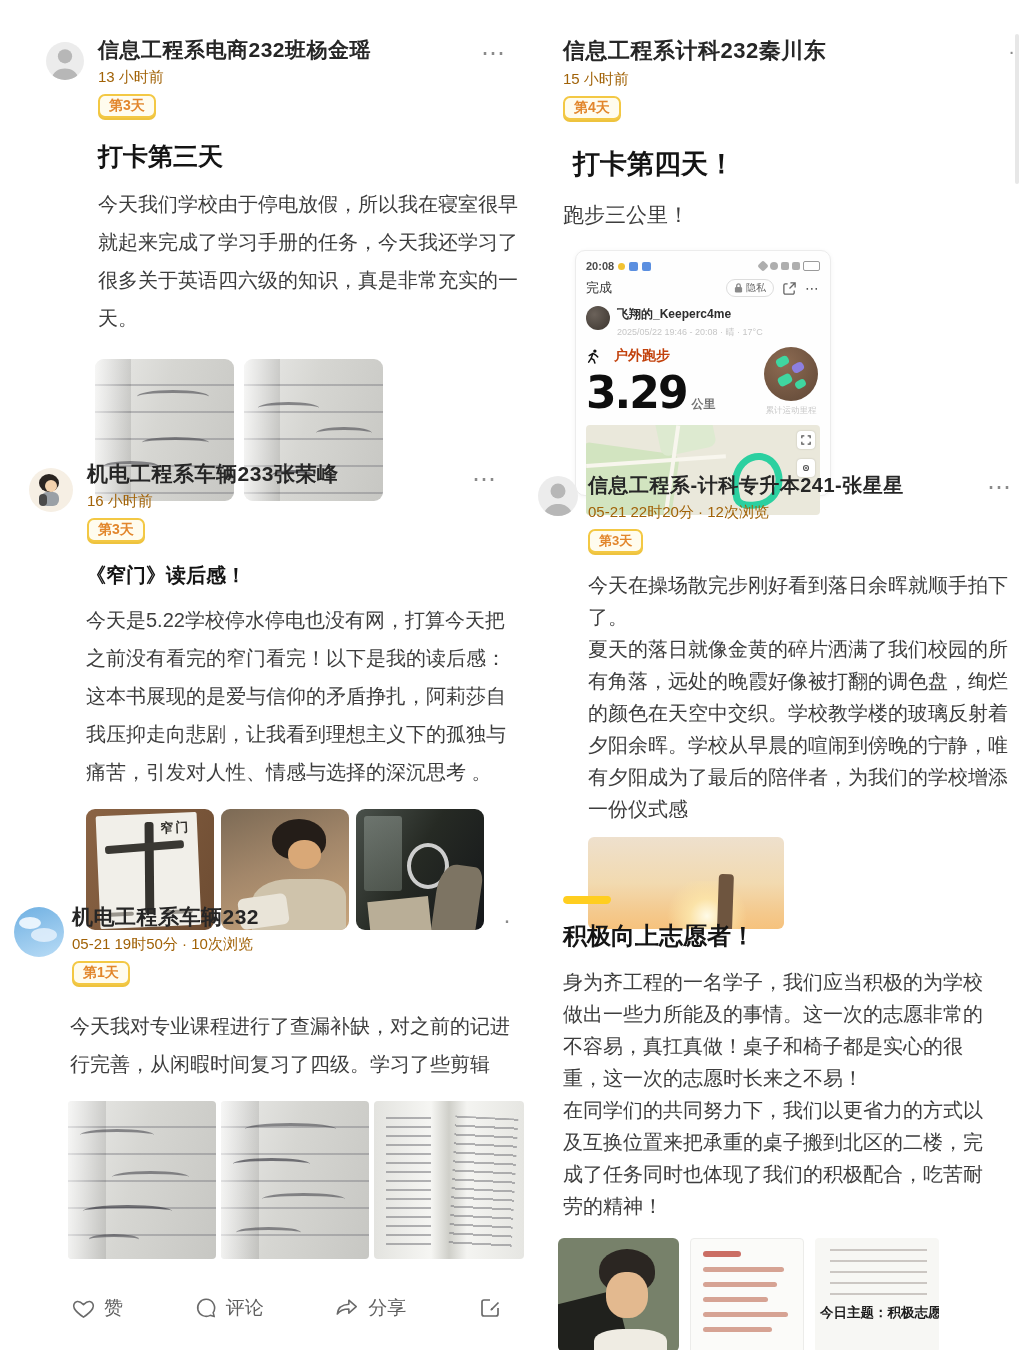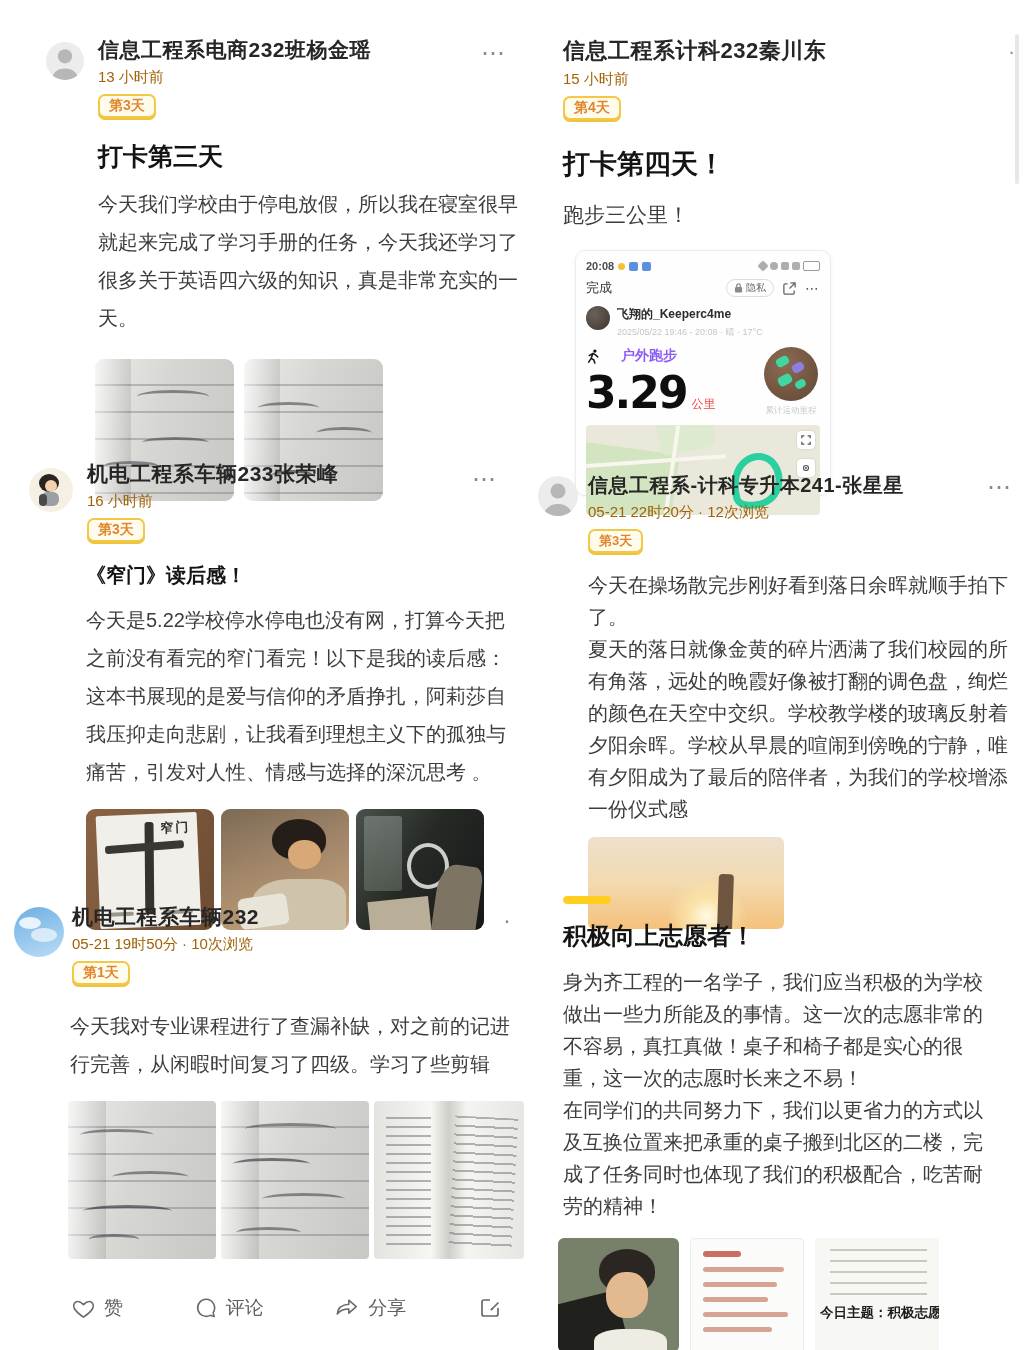--- a/index.html
+++ b/index.html
@@ -84,24 +84,24 @@
   .rc-done{font-size:13px;color:#333}
   .r2-right{display:flex;align-items:center;gap:8px}
   .pill{display:flex;align-items:center;gap:3px;border:1px solid #ddd;border-radius:10px;
         padding:1px 7px;font-size:10px;color:#666}
   .rc-menu{color:#555;font-size:14px;letter-spacing:1px;line-height:8px}
   .rc-user{display:flex;gap:7px;margin-top:9px;align-items:flex-start}
   .rc-av{width:24px;height:24px;border-radius:50%;background:radial-gradient(circle at 35% 35%,#6b625a,#3b342e);flex:none}
   .rc-name{font-size:12px;font-weight:bold;color:#2d2d2d}
   .rc-meta{font-size:9px;color:#c6c6c6;margin-top:3px;white-space:nowrap}
   .rc-main{display:flex;justify-content:space-between;margin-top:8px}
-  .act-row{display:flex;align-items:center;gap:21px;font-size:14px;font-weight:bold;color:#8b5cf6}
+  .act-row{display:flex;align-items:center;gap:14px;font-size:14px;font-weight:bold;color:#c2410c}
   .dist-row{display:flex;align-items:baseline;gap:5px;margin-top:2px}
   .dist{font-size:44px;font-weight:800;color:#0e0e0e;letter-spacing:-2px;font-family:"DejaVu Sans","Liberation Sans",sans-serif}
-  .unit{font-size:12px;color:#ef4444;font-weight:normal}
+  .unit{font-size:12px;color:#737373;font-weight:bold}
   .medal-wrap{text-align:center;margin-right:2px}
   .medal{width:54px;height:54px;border-radius:50%;background:radial-gradient(circle at 38% 32%,#8d6b52,#5f4736);
          position:relative;margin:0 auto}
   .m-sh{position:absolute;border-radius:4px;background:#3fd6a0}
   .m-sh.p{background:#8d7fe0}
   .medal-cap{font-size:8.5px;color:#c9c9c9;margin-top:4px;white-space:nowrap}
   .rc-map{position:relative;margin-top:7px;height:90px;border-radius:4px;overflow:hidden;background:#eae8db}
   .map-green{position:absolute;left:-4%;bottom:-10%;width:42%;height:85%;background:#d2e4c0;border-radius:8px;transform:rotate(8deg)}
   .map-green2{position:absolute;left:30%;top:-30%;width:24%;height:60%;background:#ddead0;border-radius:8px;transform:rotate(-12deg)}
   .map-road{position:absolute;background:#f8f6ee}
@@ -253,21 +253,21 @@
   </button>
 </nav>
 
 <article class="post" style="left:540px;top:36px;width:484px">
   <div class="head" style="margin-left:23px">
     <div class="author" style="font-size:22px">信息工程系计科232秦川东</div>
     <div class="time">15 小时前</div>
     <span class="badge">第4天</span>
   </div>
   <button class="menu" style="right:6px;top:8px;font-size:20px">·</button>
-  <h2 class="title" style="margin:26px 0 0 23px;font-size:27px">打卡第四天！</h2>
+  <h2 class="title" style="margin:26px 0 0 33px;font-size:27px">打卡第四天！</h2>
   <p class="content" style="margin:18px 0 0 23px;font-size:21px;line-height:30px">跑步三公里！</p>
 
   <div class="rc" style="margin:20px 0 0 35px">
     <div class="rc-status">
       <div class="st-left">
         <span>20:08</span>
         <span class="dot-y"></span>
         <span class="sq-b"></span>
         <span class="sq-b"></span>
       </div>

